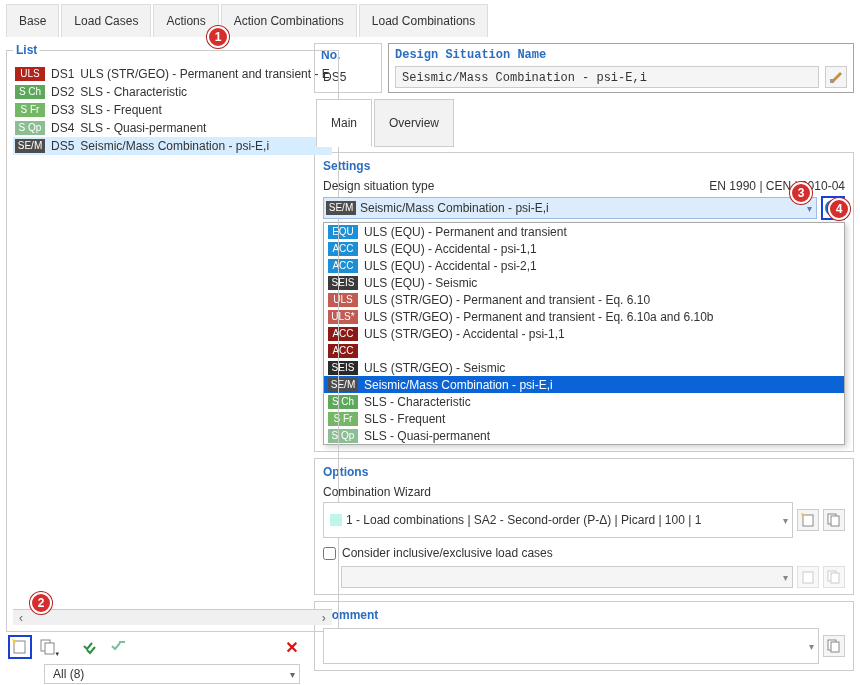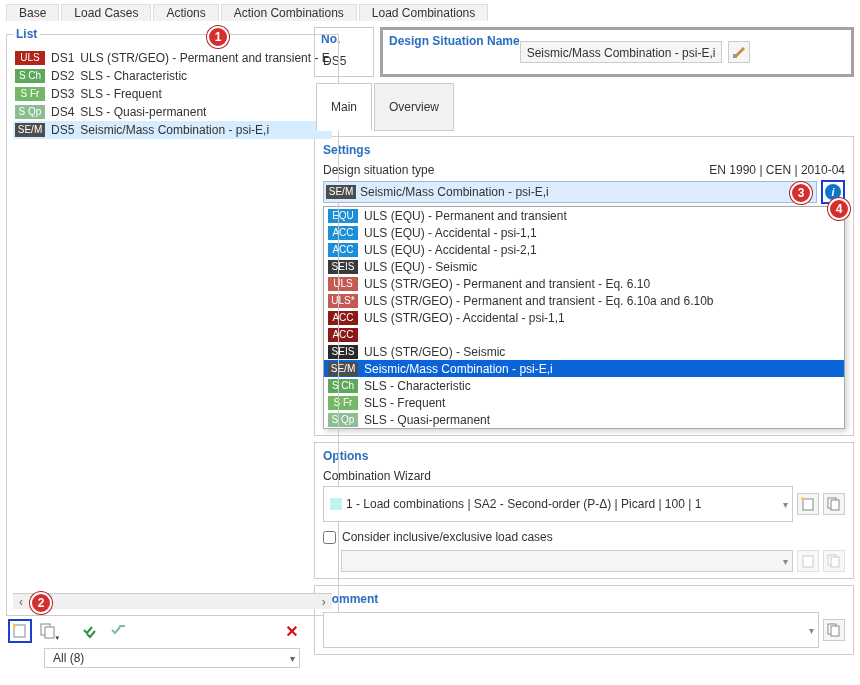--- a/index.html
+++ b/index.html
@@ -14,21 +14,21 @@
     overflow: hidden;
     position: relative;
   }
   .tabstrip {
     display: flex;
     padding: 4px 6px 0 6px;
     gap: 2px;
     background: #fff;
   }
   .tab {
-    padding: 1px 12px;
+    padding: 9px 12px;
     background: #f2f2f2;
     border: 1px solid #ddd;
     border-bottom: none;
     cursor: pointer;
     white-space: nowrap;
   }
   .tab.active { background: #fff200; }
   .main {
     display: flex;
     gap: 8px;
@@ -147,30 +147,31 @@
     position: absolute;
     right: 4px;
     color: #666;
     font-size: 10px;
   }
   .top-row {
     display: flex;
     gap: 6px;
   }
   .no-box {
-    width: 60px;
+    width: 68px;
     border: 1px solid #ccc;
     padding: 4px 6px;
   }
   .name-box {
     flex: 1;
-    border: 3px solid #a3a3a3;
+    border: 1px solid #a3a3a3;
     padding: 4px 6px;
     display: flex;
-    flex-direction: row;
+    flex-direction: column;
+    font-family: Liberation Mono, monospace;
   }
   .field-label {
     color: #2b6ebf;
     font-weight: bold;
     margin-bottom: 4px;
   }
   .field-row {
     display: flex;
     align-items: center;
     gap: 6px;

